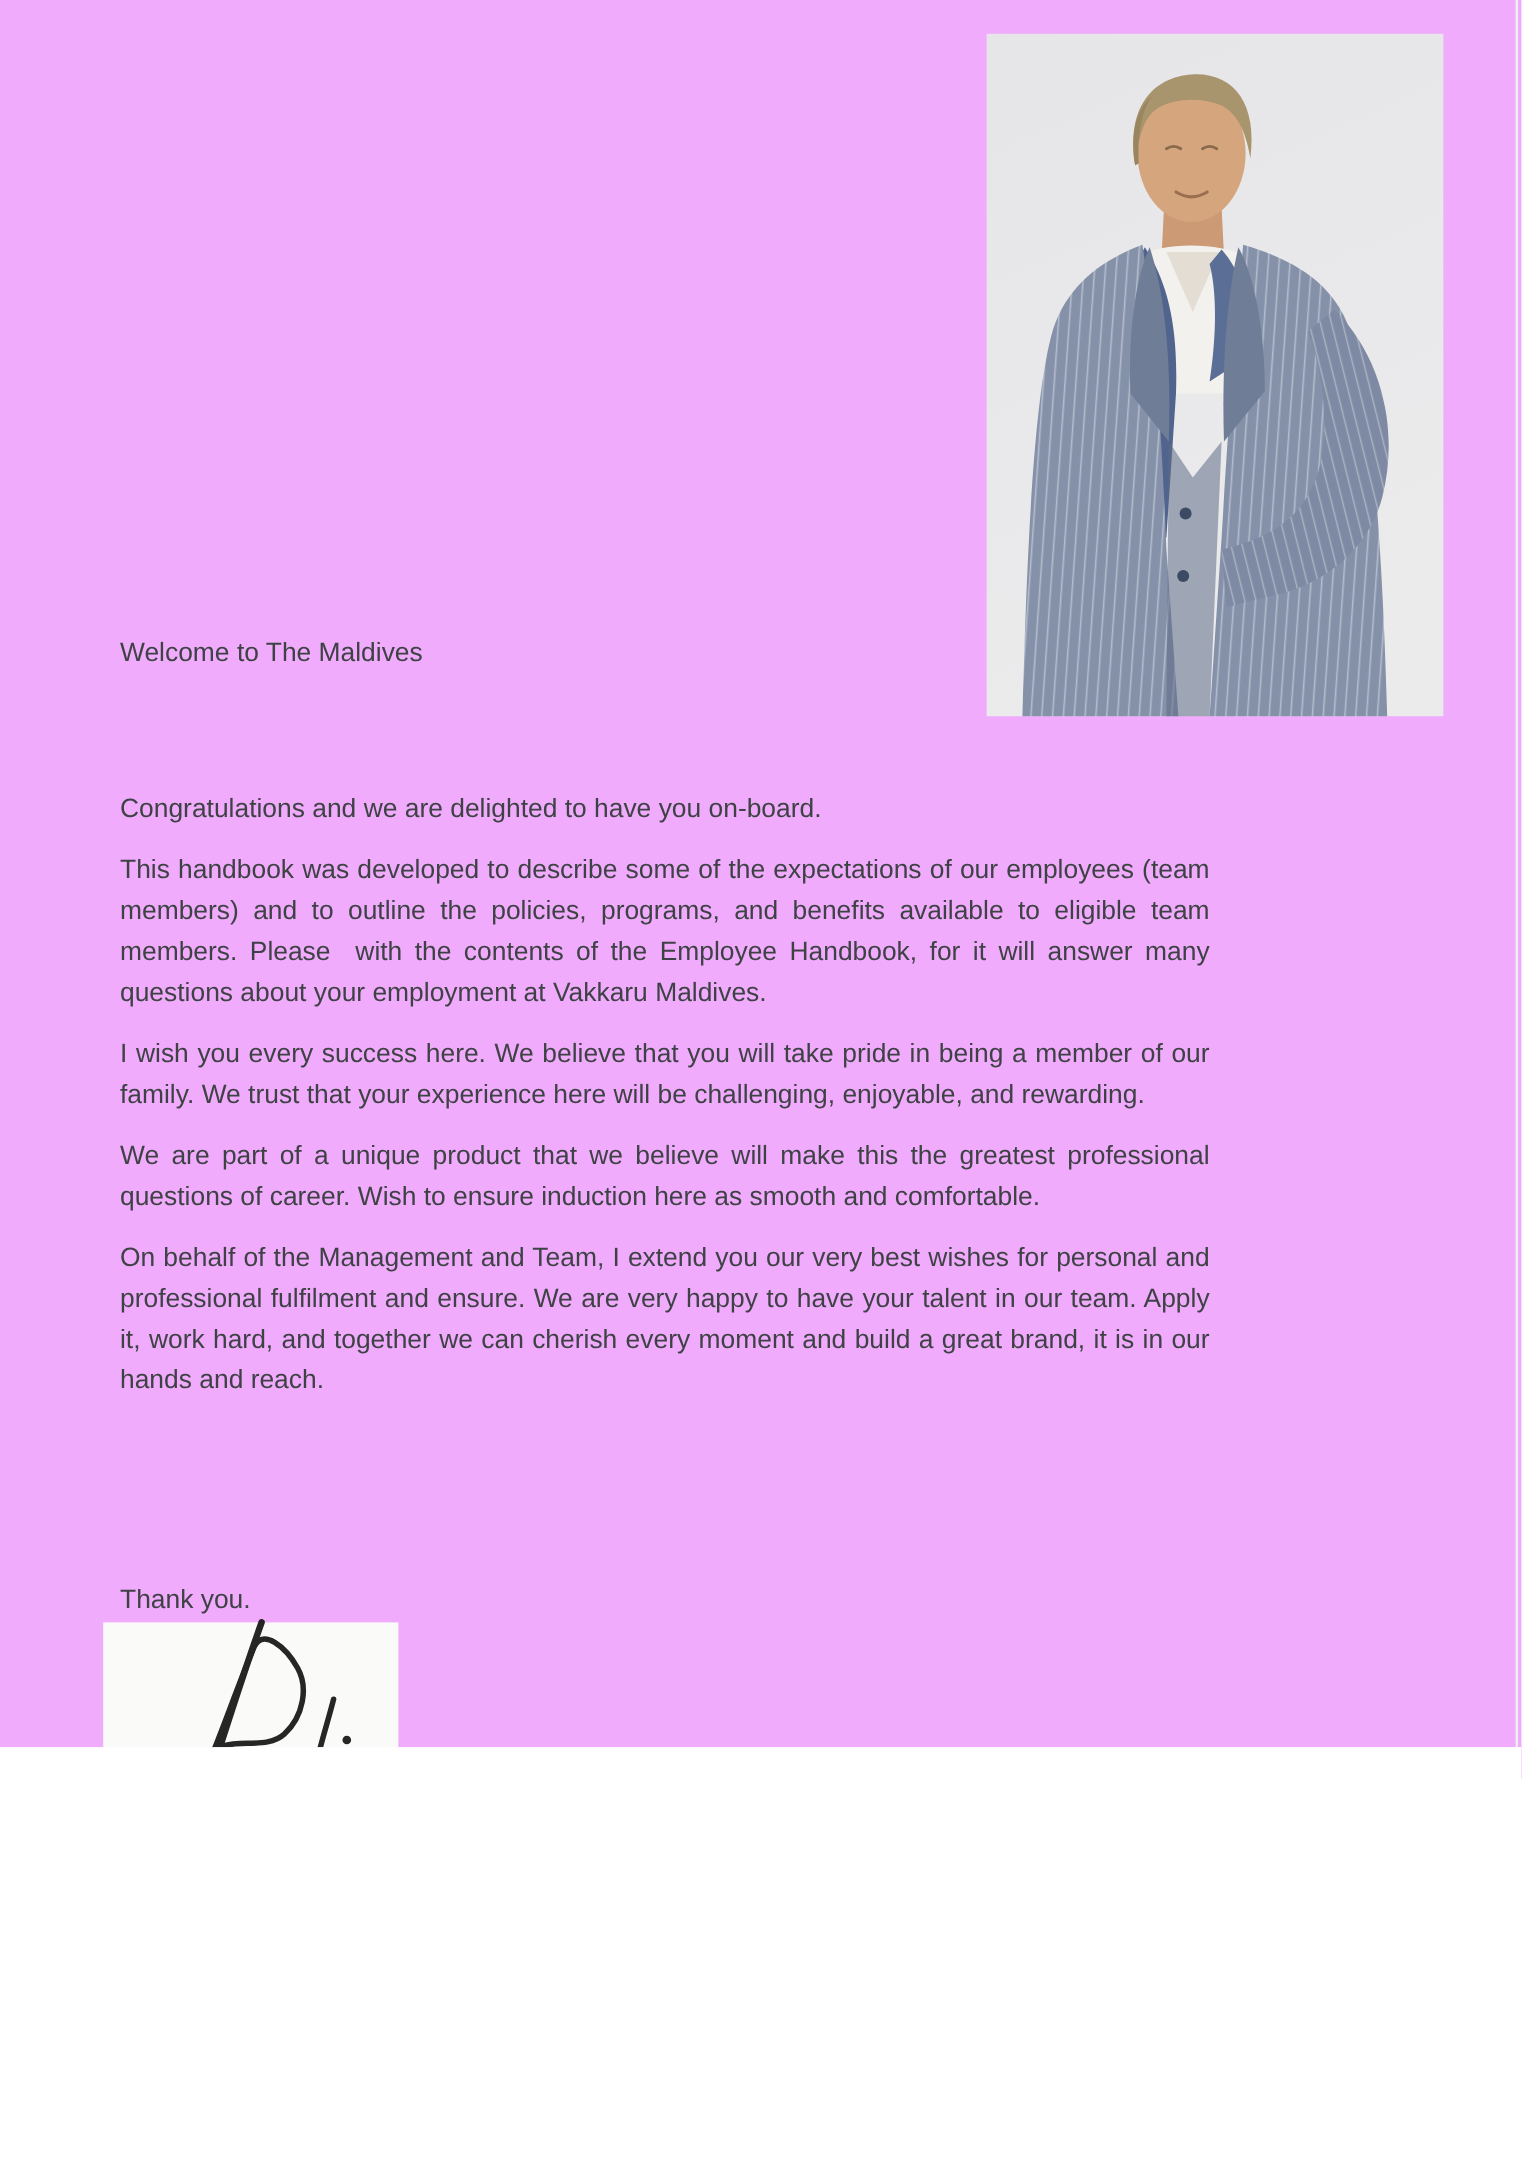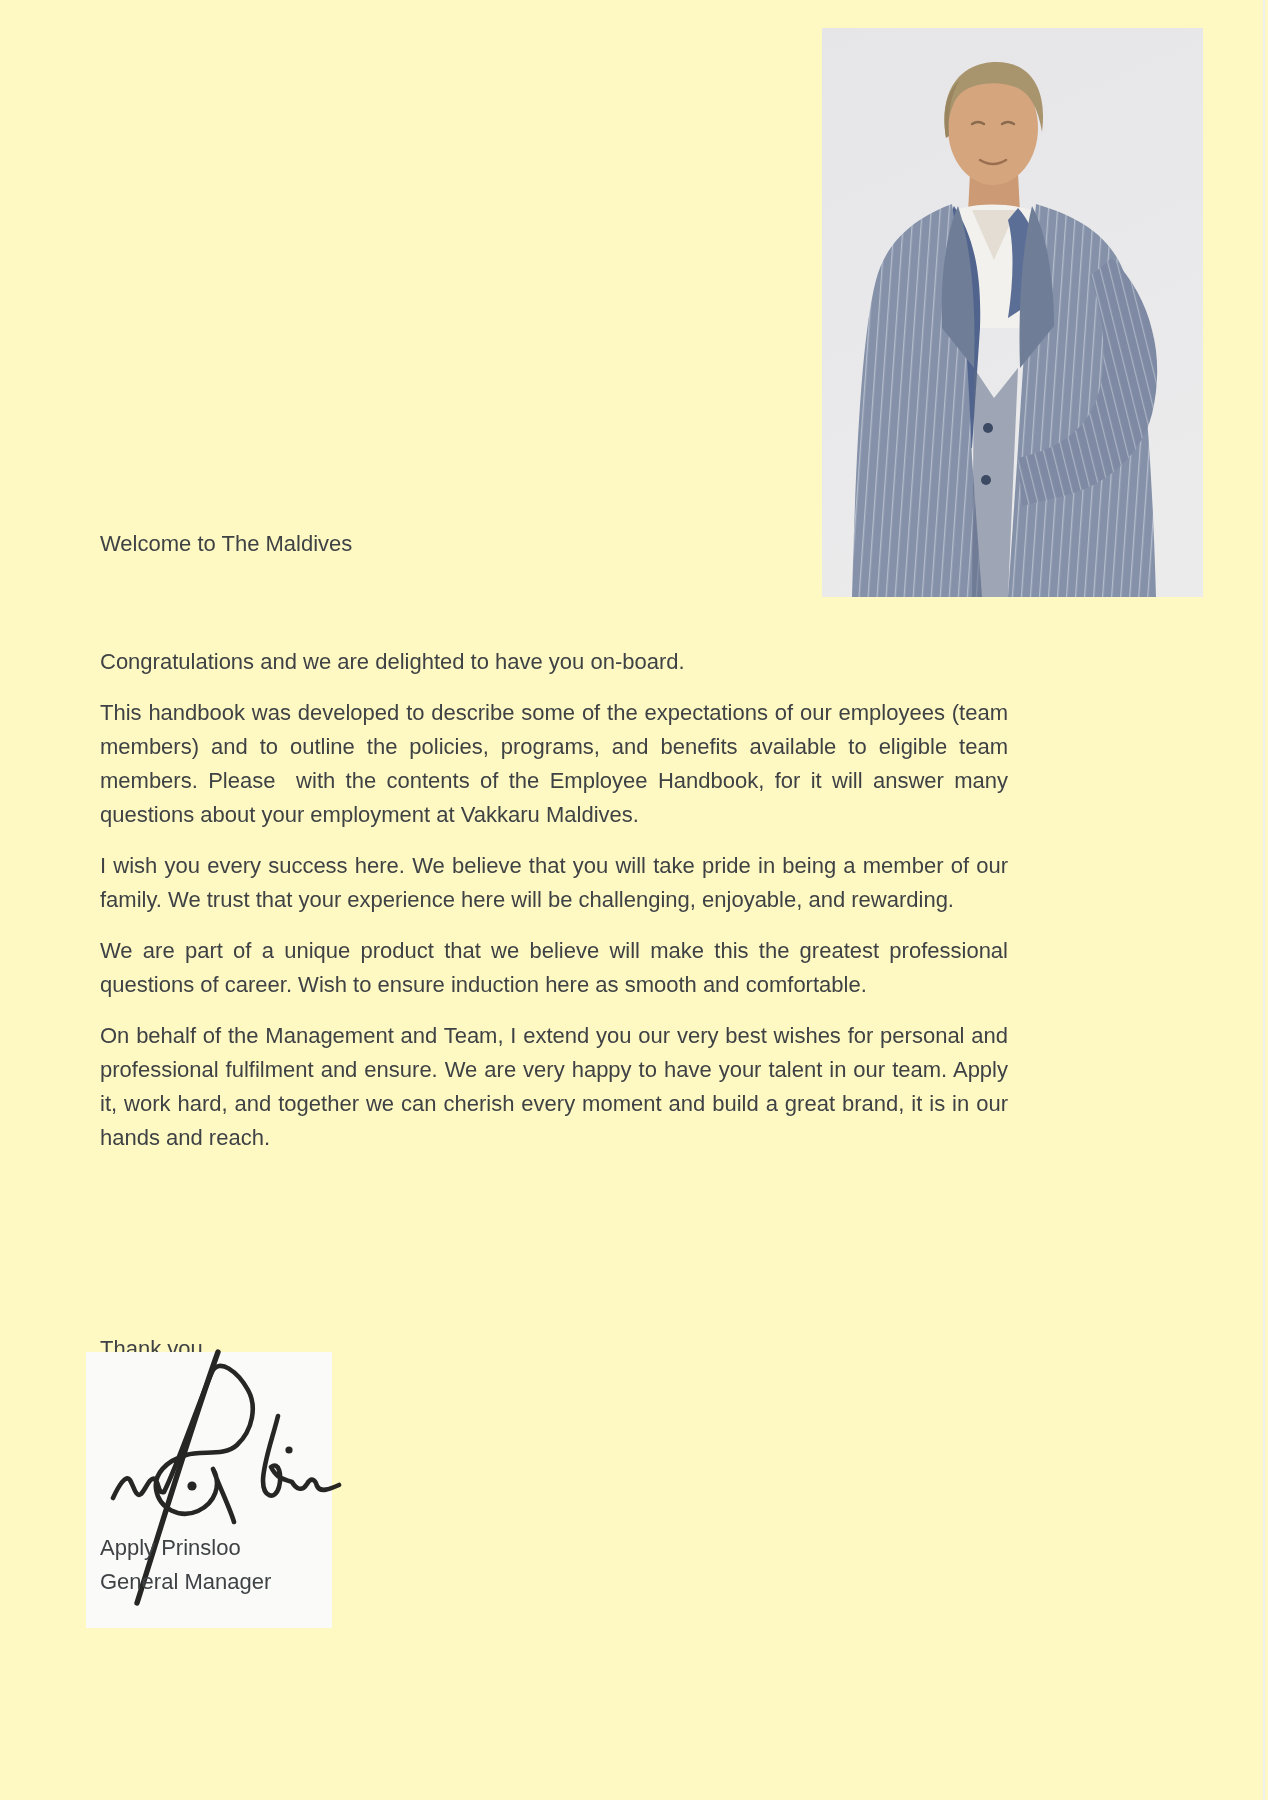--- a/index.html
+++ b/index.html
@@ -1,21 +1,21 @@
 <!DOCTYPE html>
 <html><head>
 <meta charset="utf-8">
 <title>Welcome Letter</title>
 <style>
   html,body{margin:0;padding:0;background:#ffffff;}
   .page{
     position:relative;
     width:1268px;
-    height:1800px;
-    background:#fef9c3;
+    height:1456px;
+    background:#f0abfc;
     overflow:hidden;
     font-family:"Liberation Sans","DejaVu Sans",sans-serif;
     color:#3f4245;
   }
   .page-edge-line{
     position:absolute;
     top:0;right:3px;width:2px;height:1800px;
     background:#f0f0ef;
   }
   .portrait{
@@ -27,32 +27,31 @@
     position:absolute;
     left:100px;top:527px;
     font-size:22px;line-height:34px;
     white-space:pre-wrap;
   }
   .letter-body{
     position:absolute;
     left:100px;top:645px;width:908px;
   }
   .letter-body p{
-    margin:0 0 17px 0;
+    margin:12px 0 17px 0;
     font-size:22px;line-height:34px;
     text-align:justify;
     white-space:pre-wrap;
   }
   .letter-body p.single{ text-align:left; }
   .closing{
     position:absolute;
     left:100px;top:1316px;
     font-size:22px;line-height:34px;
     white-space:pre-wrap;
-    margin-top:16px;
   }
   .sig-bg{
     position:absolute;
     left:86px;top:1352px;width:246px;height:276px;
     background:#fafaf8;
   }
   .signature{
     position:absolute;
     left:86px;top:1346px;width:260px;height:295px;
   }

